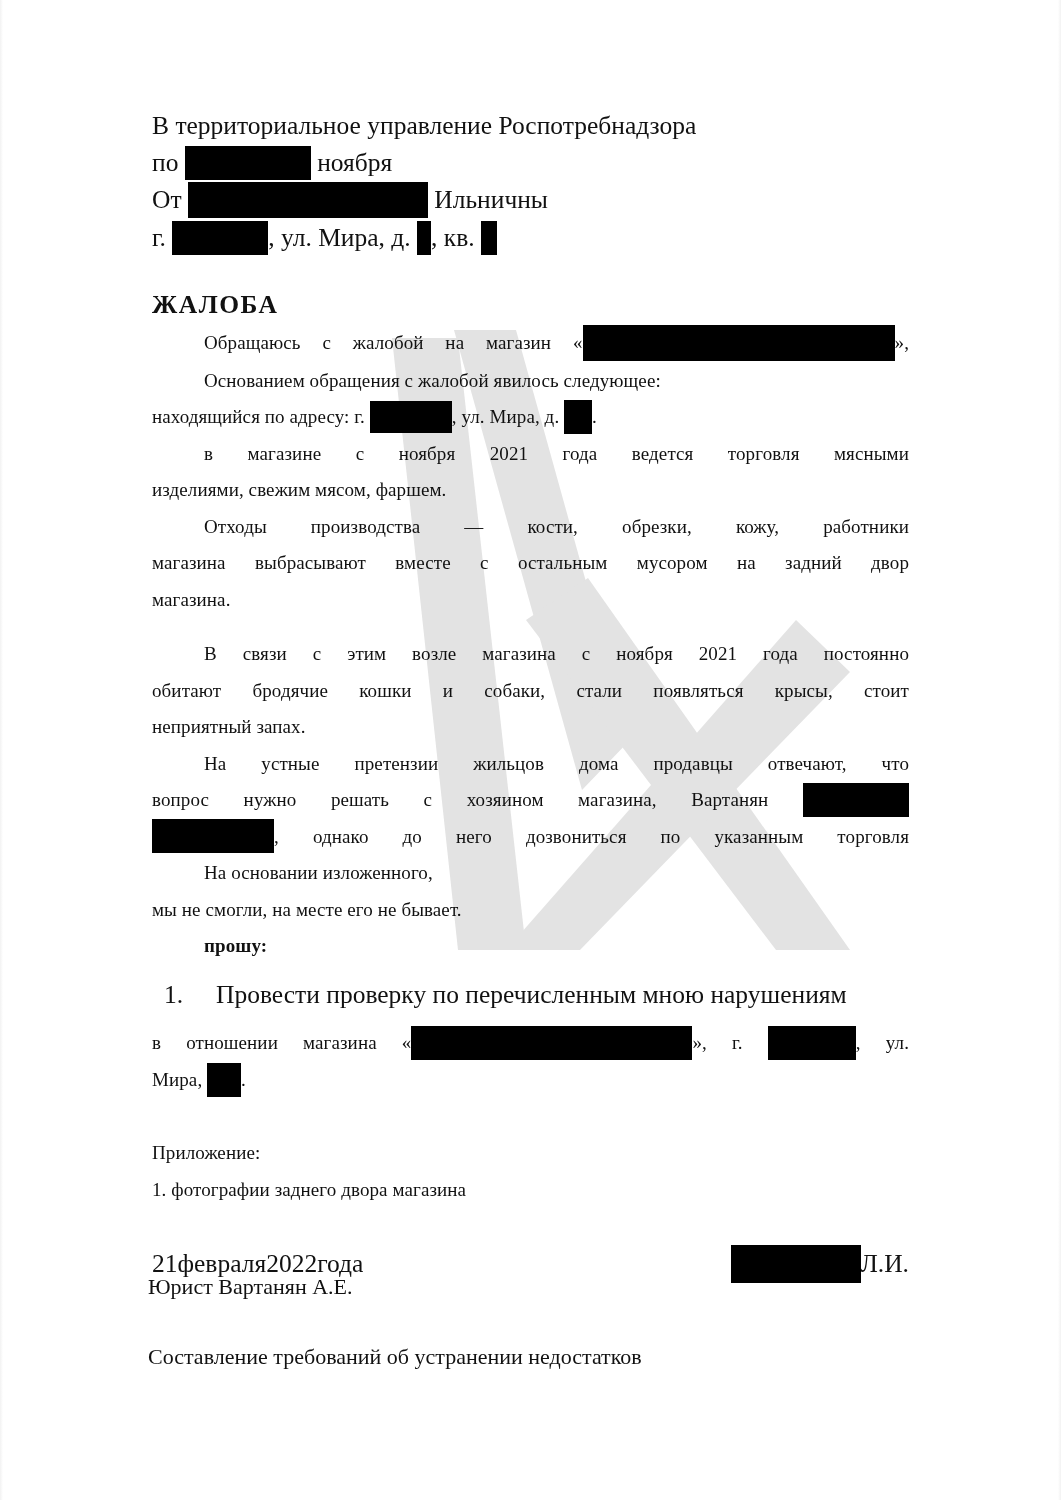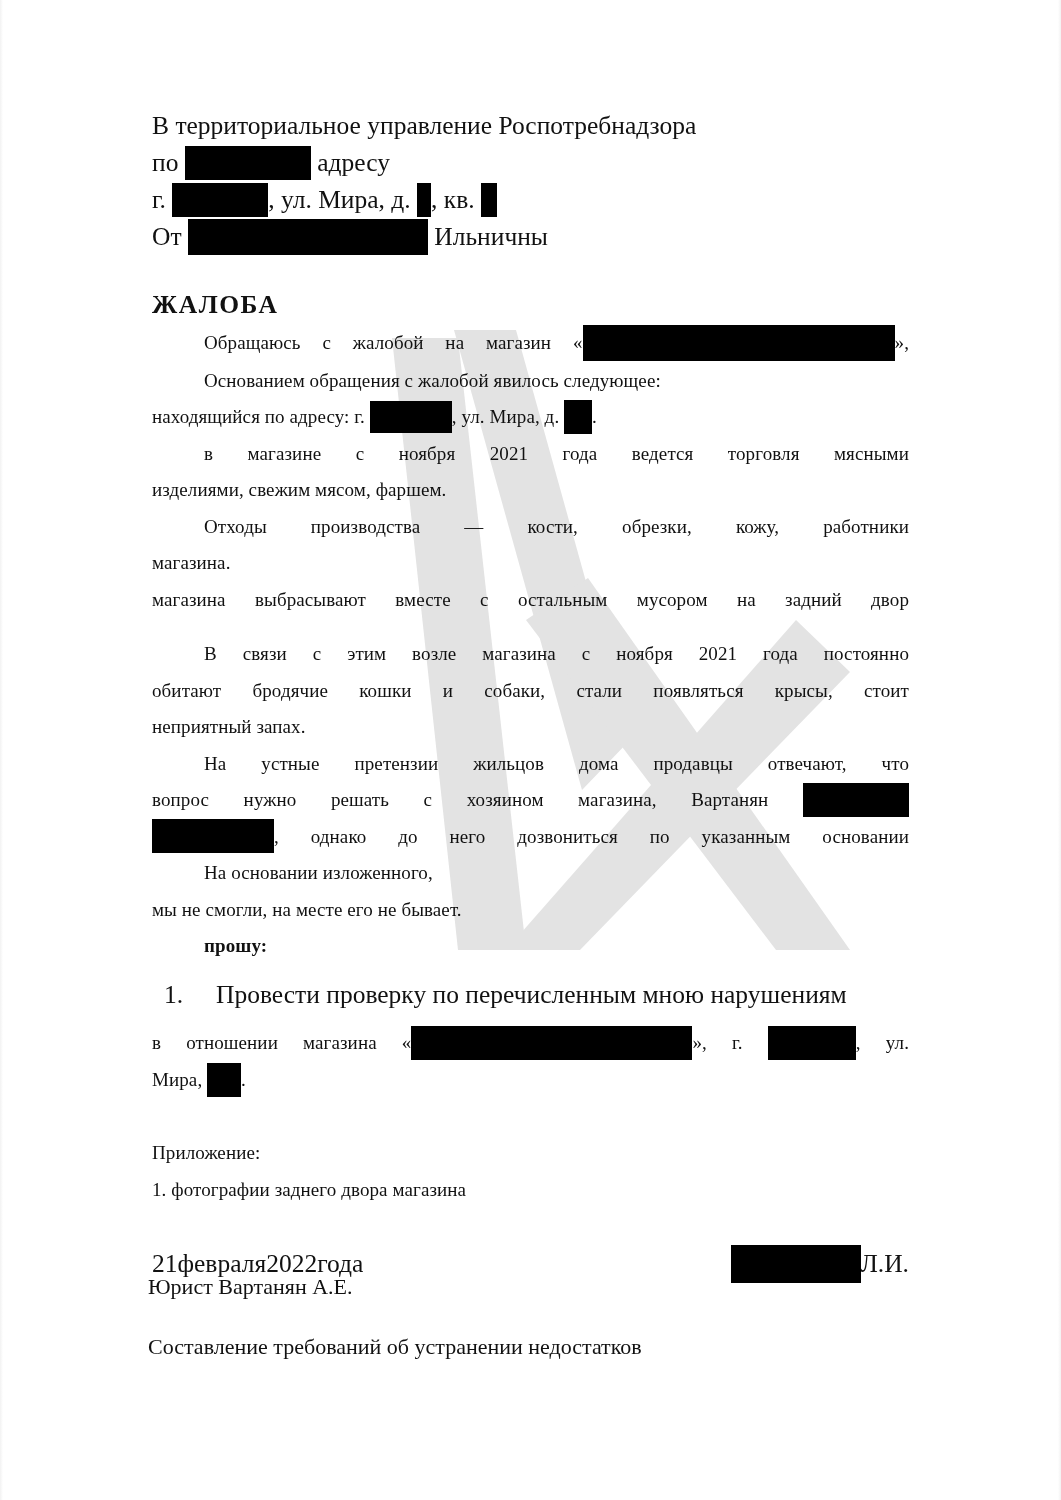--- a/index.html
+++ b/index.html
@@ -132,21 +132,21 @@
 
   
   #footer {
     position: absolute;
     left: 148px;
     top: 1272px;
     z-index: 2;
     font-size: 22px;
     line-height: 30px;
   }
-  #footer .f2 { margin-top: 30px; }
+  #footer .f2 { margin-top: 40px; }
 </style>
 </head>
 <body>
 
 <div id="page">
 
   <div id="watermark">
     <svg viewBox="0 0 520 630" xmlns="http://www.w3.org/2000/svg" aria-hidden="true">
       <g fill="#e3e3e3">
 
@@ -162,68 +162,68 @@
 
   <div id="content">
 
     <div id="hdr-wrap">
       <div class="hdr hdr-l1">
         <span>В территориальное управление Роспотребнадзора</span>
       </div>
       <div class="hdr hdr-l2">
         <span>по</span>
         <span class="rd" style="width:126px;height:34px;"></span>
-        <span>адресу</span>
+        <span>ноября</span>
+      </div>
+      <div class="hdr hdr-l3">
+        <span>От</span>
+        <span class="rd" style="width:240px;height:36px;"></span>
+        <span>Ильничны</span>
       </div>
       <div class="hdr hdr-l4">
         <span>г.</span>
         <span class="rd" style="width:96px;height:34px;"></span><span>, ул. Мира, д.</span>
         <span class="rd" style="width:14px;height:34px;"></span><span>, кв.</span>
         <span class="rd" style="width:16px;height:34px;"></span>
       </div>
-      <div class="hdr hdr-l3">
-        <span>От</span>
-        <span class="rd" style="width:240px;height:36px;"></span>
-        <span>Ильничны</span>
-      </div>
     </div>
 
     <div class="doc-title">ЖАЛОБА</div>
 
     <div class="para full">
       <span>Обращаюсь с жалобой на магазин «</span><span class="rd" style="width:312px;height:36px;"></span><span>»,</span>
     </div>
     <div class="para">Основанием обращения с жалобой явилось следующее:</div>
 
     <div class="para noind">
       <span>находящийся по адресу: г.</span>
       <span class="rd" style="width:82px;height:32px;"></span><span>, ул. Мира, д.</span>
       <span class="rd" style="width:28px;height:34px;"></span><span>.</span>
     </div>
 
     <div class="para full">в магазине с ноября 2021 года ведется торговля мясными</div>
     <div class="para noind">изделиями, свежим мясом, фаршем.</div>
 
     <div class="para full">Отходы производства — кости, обрезки, кожу, работники</div>
+    <div class="para noind full">магазина выбрасывают вместе с остальным мусором на задний двор</div>
     <div class="para noind">магазина.</div>
-    <div class="para noind full">магазина выбрасывают вместе с остальным мусором на задний двор</div>
 
     <div class="gap-sm"></div>
 
     <div class="para full">В связи с этим возле магазина с ноября 2021 года постоянно</div>
     <div class="para noind full">обитают бродячие кошки и собаки, стали появляться крысы, стоит</div>
     <div class="para noind">неприятный запах.</div>
 
     <div class="para full">На устные претензии жильцов дома продавцы отвечают, что</div>
     <div class="para noind full">
       <span>вопрос нужно решать с хозяином магазина, Вартанян</span>
       <span class="rd" style="width:106px;height:34px;"></span>
     </div>
     <div class="para noind full">
-      <span class="rd" style="width:122px;height:34px;"></span><span>, однако до него дозвониться по указанным основании</span>
+      <span class="rd" style="width:122px;height:34px;"></span><span>, однако до него дозвониться по указанным торговля</span>
     </div>
     <div class="para">На основании изложенного,</div>
 
     <div class="para noind">мы не смогли, на месте его не бывает.</div>
     <div class="para">
       <b class="strong">прошу:</b>
     </div>
 
     <div class="numrow">
       <span class="num">1.</span><span>Провести проверку по перечисленным мною нарушениям</span>

